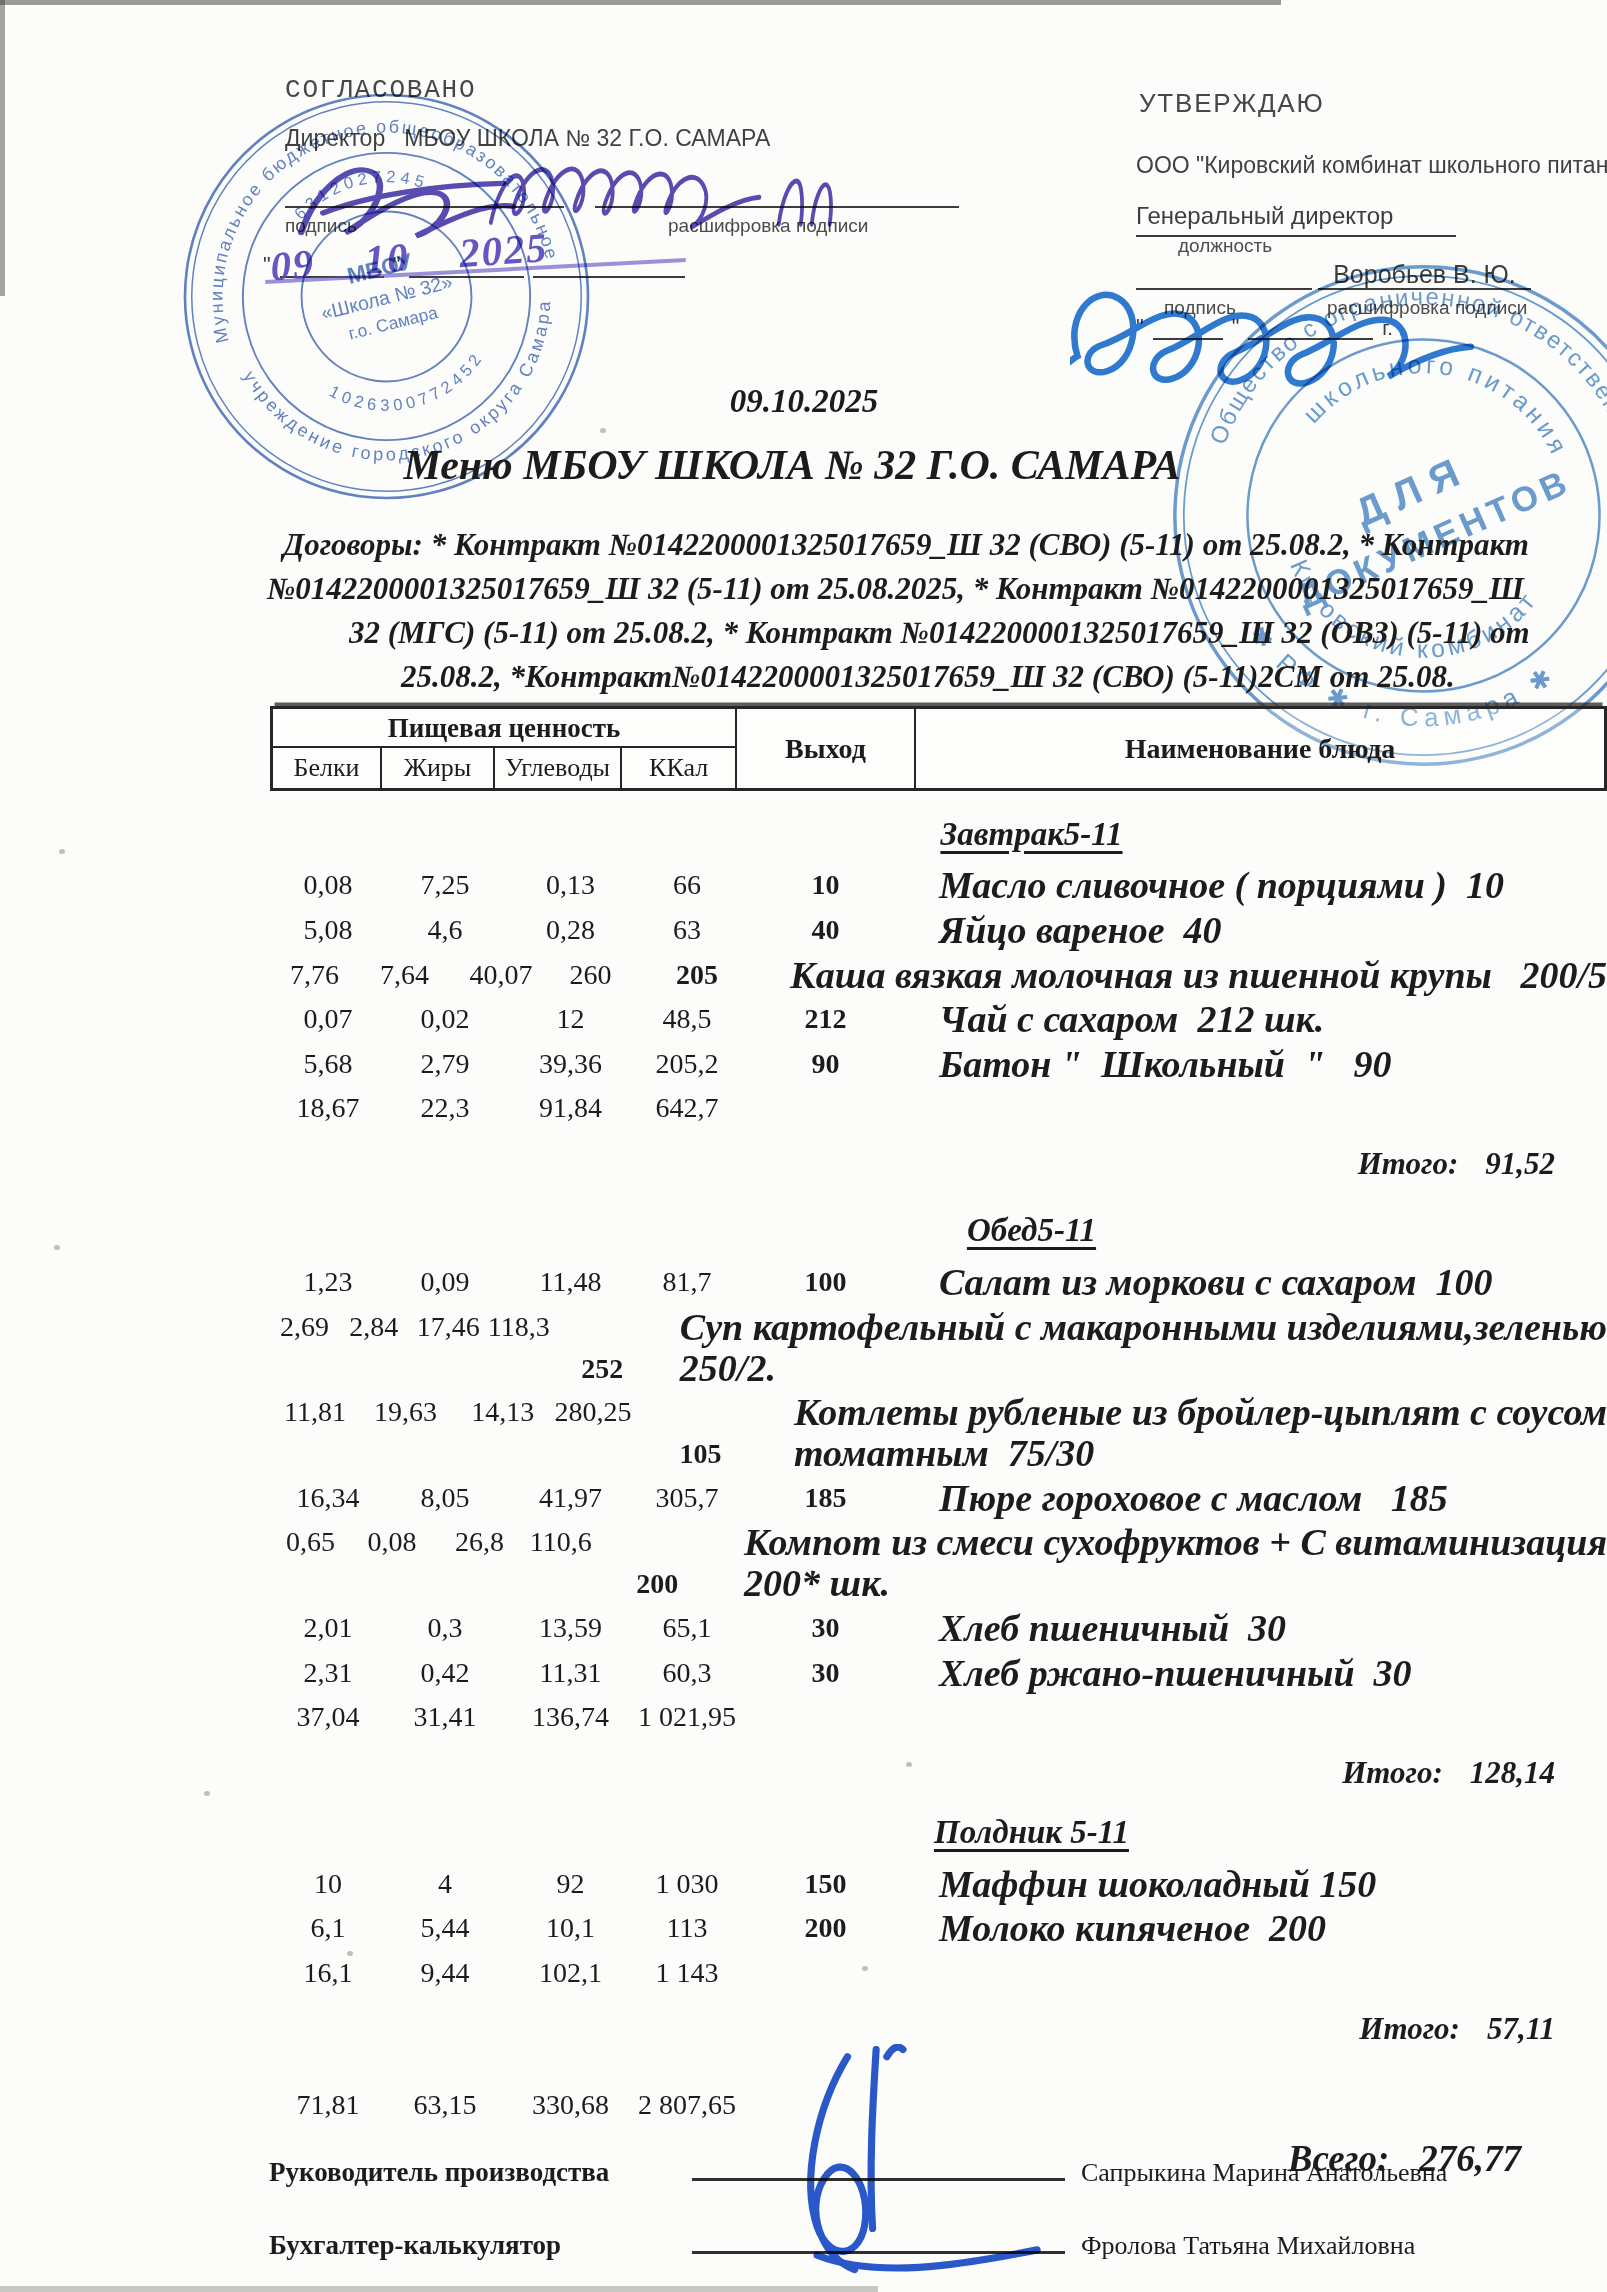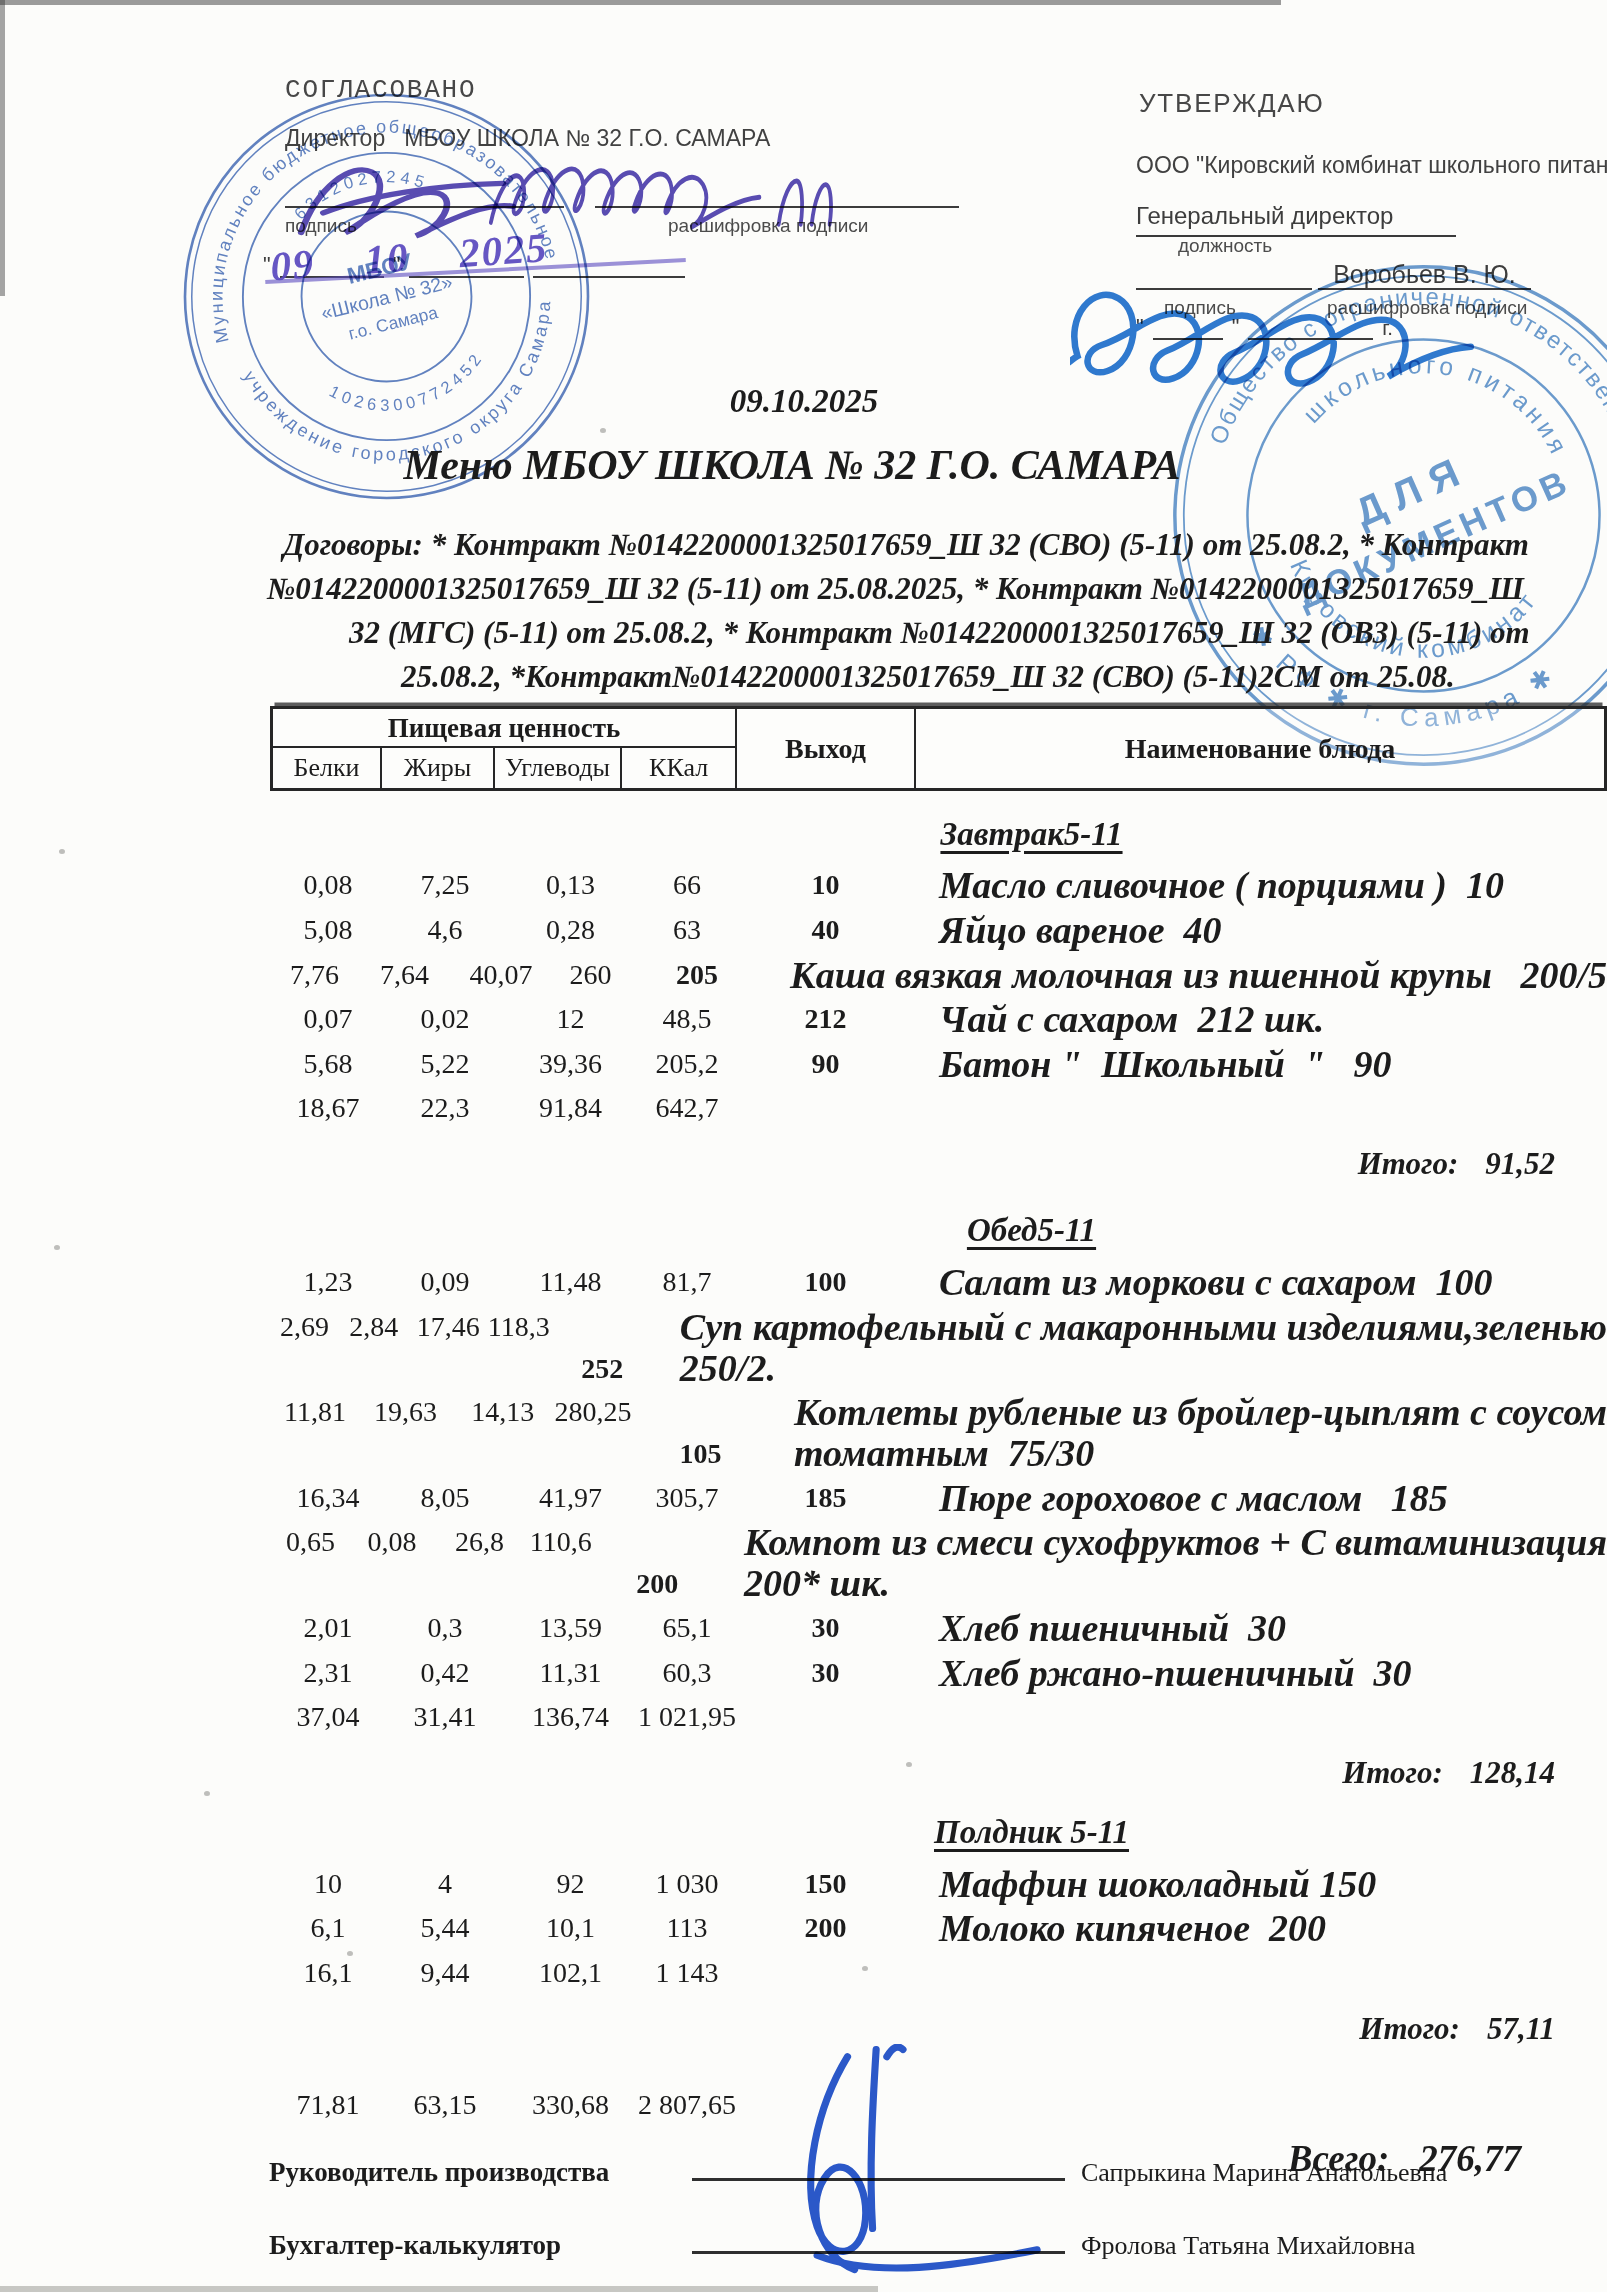--- a/index.html
+++ b/index.html
@@ -291,21 +291,21 @@
         <span class="c f">0,02</span>
         <span class="c cb">12</span>
         <span class="c k">48,5</span>
         <span class="c out">212</span>
         <span class="c dish">
             <span class="dl">Чай с сахаром  212 шк.</span>
           </span>
       </div>
       <div class="trow">
         <span class="c p">5,68</span>
-        <span class="c f">5,22</span>
+        <span class="c f">2,79</span>
         <span class="c cb">39,36</span>
         <span class="c k">205,2</span>
         <span class="c out">90</span>
         <span class="c dish">
             <span class="dl">Батон "  Школьный  "   90</span>
           </span>
       </div>
       <div class="trow">
         <span class="c p">18,67</span>
         <span class="c f">22,3</span>

